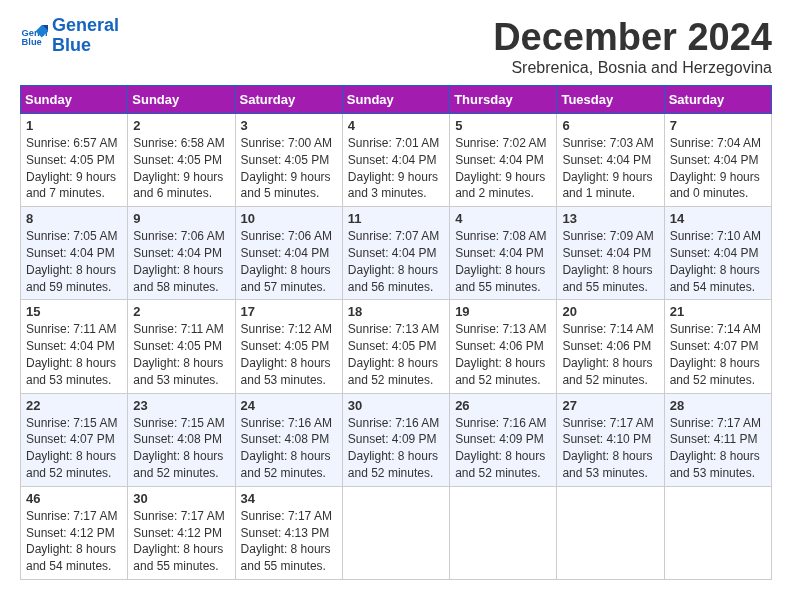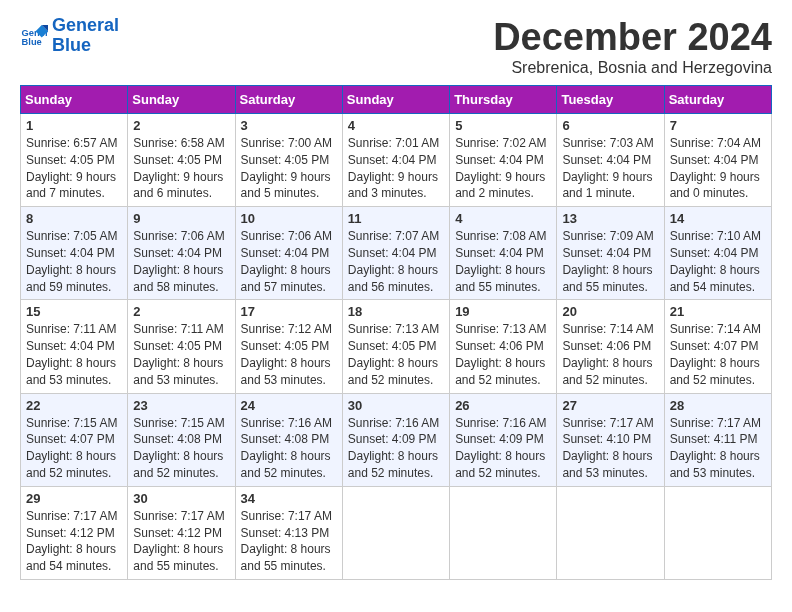--- a/index.html
+++ b/index.html
@@ -241,21 +241,21 @@
           <span class="day-number">27</span>
           <div class="day-content">Sunrise: 7:17 AM<br>Sunset: 4:10 PM<br>Daylight: 8 hours<br>and 53 minutes.</div>
         </td>
         <td>
           <span class="day-number">28</span>
           <div class="day-content">Sunrise: 7:17 AM<br>Sunset: 4:11 PM<br>Daylight: 8 hours<br>and 53 minutes.</div>
         </td>
       </tr>
       <tr>
         <td>
-          <span class="day-number">29</span>
+          <span class="day-number">46</span>
           <div class="day-content">Sunrise: 7:17 AM<br>Sunset: 4:12 PM<br>Daylight: 8 hours<br>and 54 minutes.</div>
         </td>
         <td>
           <span class="day-number">30</span>
           <div class="day-content">Sunrise: 7:17 AM<br>Sunset: 4:12 PM<br>Daylight: 8 hours<br>and 55 minutes.</div>
         </td>
         <td>
           <span class="day-number">34</span>
           <div class="day-content">Sunrise: 7:17 AM<br>Sunset: 4:13 PM<br>Daylight: 8 hours<br>and 55 minutes.</div>
         </td>

